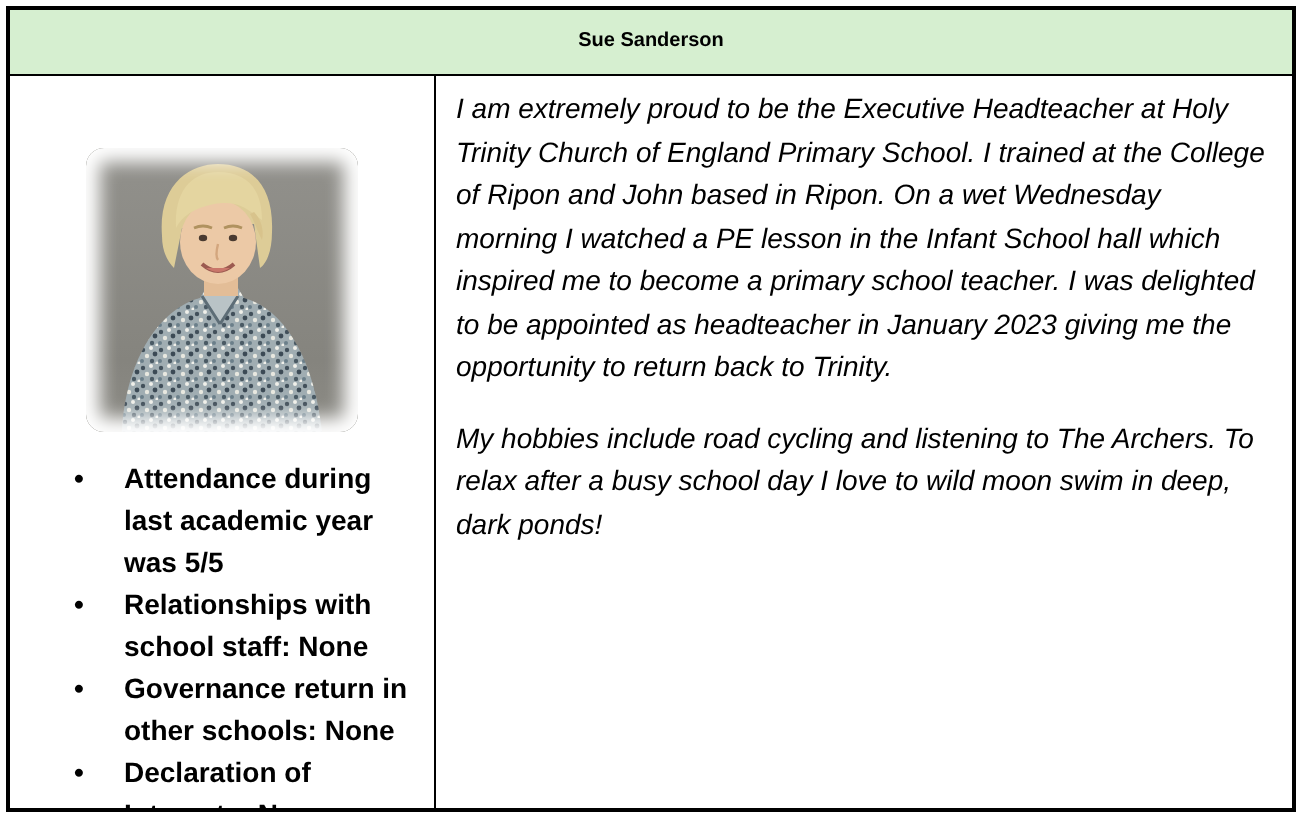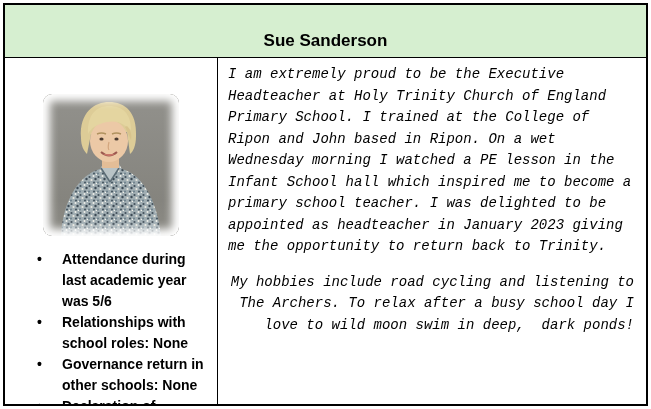--- a/index.html
+++ b/index.html
@@ -29,52 +29,49 @@
   }
   .table-header {
     background: #d6efd0;
     border-bottom: 1px solid #000000;
     text-align: center;
     padding: 6px 0 7px;
     flex: 0 0 auto;
   }
   .table-header .line {
     font-weight: bold;
-    font-size: 17px;
+    font-size: 10px;
     line-height: 19px;
-    margin-top: 20px;
   }
   .table-body {
     flex: 1 1 auto;
     display: flex;
     min-height: 0;
   }
   .left-cell {
     flex: 0 0 213px;
     border-right: 1px solid #000000;
     box-sizing: border-box;
     overflow: hidden;
   }
   .right-cell {
     flex: 1 1 auto;
     padding: 6px 12px 6px 10px;
     box-sizing: border-box;
     overflow: hidden;
-    font-family: Liberation Mono, monospace;
   }
   .bio-paragraph {
     margin: 0;
     font-style: italic;
     font-size: 14px;
     line-height: 21.5px;
     white-space: pre-wrap;
   }
   .bio-paragraph + .bio-paragraph {
     margin-top: 14px;
-    text-align: right;
   }
   .photo-wrap {
     position: relative;
     width: 136px;
     height: 142px;
     margin: 36px auto 0;
     border-radius: 9px;
     overflow: hidden;
   }
   .photo-wrap svg {
@@ -163,22 +160,22 @@
 
             <path d="M66,48 Q64.5,54 66,56" stroke="#d3a67e" stroke-width="1.2" fill="none"></path>
 
             <path d="M58,58 Q66,65 74,58" stroke="#9c5a50" stroke-width="2" fill="none"></path>
             <path d="M60,60 Q66,64 72,60" fill="#c9766a" stroke="none"></path>
           </svg>
           <div class="photo-soft-edge"></div>
         </div>
 
         <ul class="bullet-list">
-          <li>Attendance during last academic year was 5/6</li>
-          <li>Relationships with school roles: None</li>
+          <li>Attendance during last academic year was 5/5</li>
+          <li>Relationships with school staff: None</li>
           <li>Governance return in other schools: None</li>
           <li>Declaration of Interests: None</li>
         </ul>
       </div>
 
       <div class="right-cell">
         <p class="bio-paragraph">I am extremely proud to be the Executive Headteacher at Holy Trinity Church of England Primary School. I trained at the College of Ripon and John based in Ripon. On a wet Wednesday morning I watched a PE lesson in the Infant School hall which inspired me to become a primary school teacher. I was delighted to be appointed as headteacher in January 2023 giving me the opportunity to return back to Trinity.</p>
         <p class="bio-paragraph">My hobbies include road cycling and listening to The Archers. To relax after a busy school day I love to wild moon swim in deep,  dark ponds!</p>
       </div>
 

